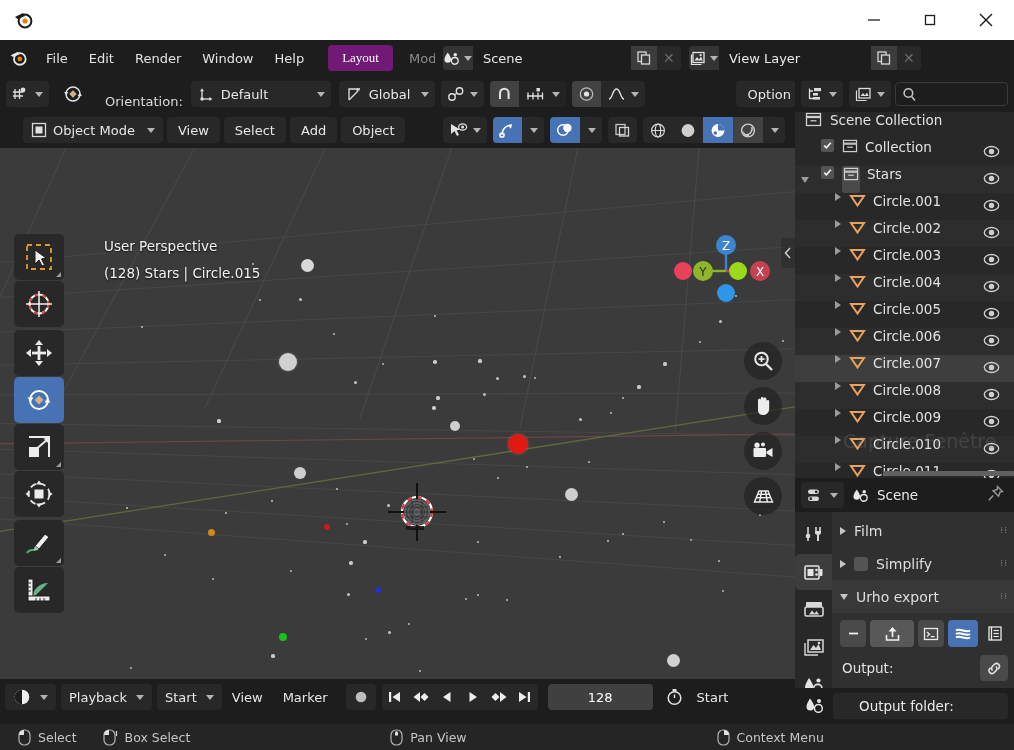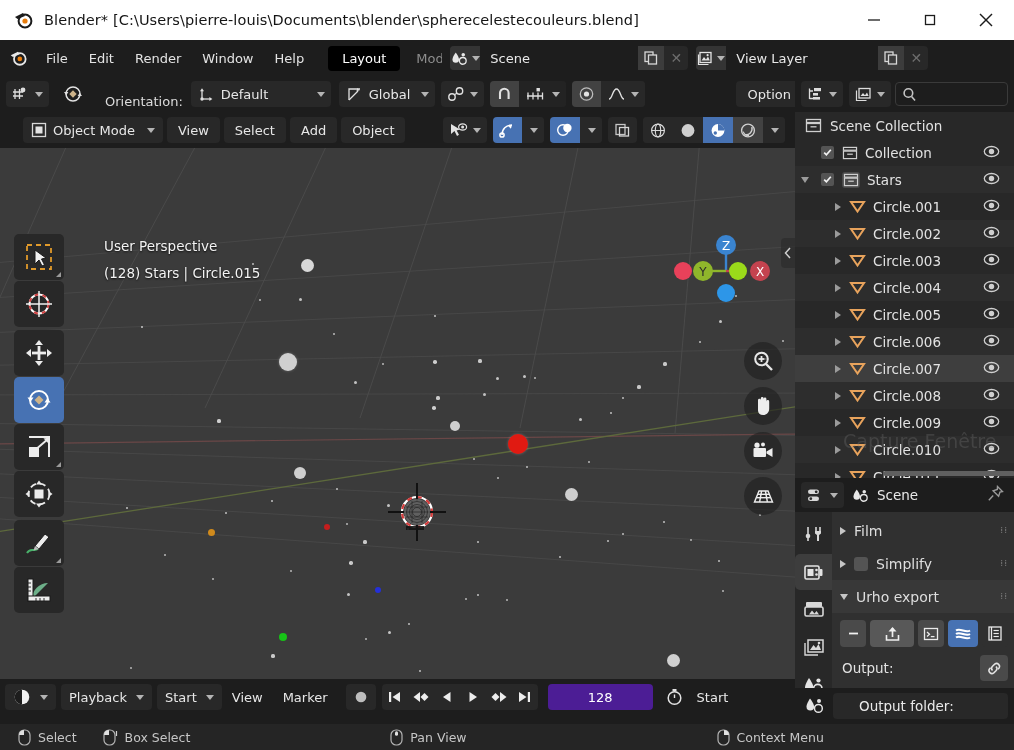--- a/index.html
+++ b/index.html
@@ -18,21 +18,21 @@
   .tb-btn svg { display:block; }
 
   
   .topbar { position:absolute; left:0; top:40px; width:1014px; height:36px;
     background:#1d1d1d; display:flex; align-items:center; }
   .tp-logo { margin-left:8px; margin-right:8px; display:flex; align-items:center; }
   .menu { display:flex; align-items:center; gap:1px; }
   .menu-item { padding:4px 10px; border-radius:3px; color:#e3e3e3; font-size:13px; white-space:nowrap; }
   .wtabs { display:flex; align-items:center; margin-left:14px; gap:2px; }
   .wtab { padding:5px 14px; border-radius:4px; font-size:13px; color:#c2c2c2; white-space:nowrap; }
-  .wtab.active { background:#000000; color:#ffffff; }
+  .wtab.active { background:#701a75; color:#ffffff;font-family:Liberation Serif, serif; }
   .wtab.cut { color:#8d8d8d; width:40px; overflow:hidden; padding-right:0; }
   .idblock { display:flex; align-items:center; height:24px; background:#282828;
     border-radius:4px; margin-left:8px; overflow:hidden; }
   .idb-icon { width:30px; height:24px; display:flex; align-items:center; justify-content:center;
     background:#343434; gap:2px; }
   .idb-name { background:#1d1d1d; height:24px; display:flex; align-items:center;
     padding:0 8px 0 10px; font-size:13px; color:#e9e9e9; }
   .idb-copy { width:26px; height:24px; background:#3c3c3c; display:flex;
     align-items:center; justify-content:center; }
   .idb-x { width:24px; height:24px; display:flex; align-items:center; justify-content:center;
@@ -93,21 +93,21 @@
   .vp-arrow { position:absolute; right:0; top:162px; width:14px; height:30px;
     background:rgba(45,45,45,.75); border-radius:4px 0 0 4px;
     display:flex; align-items:center; justify-content:center; z-index:6; }
 
   
   .outliner { position:absolute; left:795px; top:76px; width:219px; height:402px; background:#282828; }
   .ol-header { height:36px; background:#1d1d1d; display:flex; align-items:center; }
   .ol-search { flex:1; height:24px; background:#1d1d1d; border:1px solid #3a3a3a;
     border-radius:4px; margin:0 6px 0 4px; display:flex; align-items:center; padding-left:6px; }
   .ol-body { height:366px; overflow:hidden; position:relative; }
-  .ol-row { height:27px; display:flex; align-items:center; position:relative; font-size:13.5px;
+  .ol-row { height:27px; display:flex; position:relative; font-size:13.5px;
     color:#e2e2e2; }
   .ol-row.alt { background:#2d2d2d; }
   .ol-row.sel { background:#3e3e3e; }
   .ol-name { white-space:nowrap; }
   .ol-eye { position:absolute; right:14px; top:50%; transform:translateY(-50%); }
   .ol-check { width:13px; height:13px; border-radius:2px; background:#545454;
     display:flex; align-items:center; justify-content:center; }
   .ol-tri { width:0; height:0; border-top:4px solid transparent; border-bottom:4px solid transparent;
     border-left:6px solid #9b9b9b; }
   .ol-scroll { position:absolute; left:88px; bottom:2px; width:132px; height:5px;
@@ -157,21 +157,21 @@
     height:26px; margin-left:5px; overflow:hidden; }
   .tl-db { height:26px; padding:0 8px; display:flex; align-items:center; gap:7px;
     font-size:13px; color:#e7e7e7; background:#282828; }
   .tl-mb { height:26px; padding:0 10px; display:flex; align-items:center;
     font-size:13px; color:#e7e7e7; }
   .tl-rec { width:30px; height:26px; background:#282828; border-radius:4px; margin-left:8px;
     display:flex; align-items:center; justify-content:center; }
   .tl-tp { display:flex; align-items:center; background:#282828; border-radius:4px;
     height:26px; margin-left:6px; overflow:hidden; }
   .tl-tb { width:26px; height:26px; display:flex; align-items:center; justify-content:center; }
-  .tl-frame { width:105px; height:26px; background:#4c1d95; border-radius:4px; margin-left:10px;
+  .tl-frame { width:105px; height:26px; background:#404040; border-radius:4px; margin-left:10px;
     display:flex; align-items:center; justify-content:center; font-size:13px; color:#ffffff; }
   .tl-timer { width:28px; height:26px; display:flex; align-items:center; justify-content:center;
     margin-left:8px; }
   .tl-start { height:26px; padding:0 8px; display:flex; align-items:center;
     font-size:13px; color:#e7e7e7; }
 
   
   .statusbar { position:absolute; left:0; top:724px; width:1014px; height:26px; background:#252525;
     display:flex; align-items:center; }
   .st-item { display:flex; align-items:center; gap:7px; font-size:12.5px; color:#c6c6c6; }
@@ -188,21 +188,20 @@
 <div class="app">
 
   <div class="titlebar">
     <span class="tb-logo">
       <svg width="22" height="22" viewBox="0 0 22 22">
         <circle cx="13" cy="12" r="6.4" fill="none" stroke="#1b1b1b" stroke-width="2"></circle>
         <circle cx="13" cy="12" r="2.6" fill="#e87d0d"></circle>
         <path d="M3 8 L11 4 L13 7 L5.5 10 Z" fill="#1b1b1b"></path>
       </svg>
     </span>
-    <span class="tb-title">Blender* [C:\Users\pierre-louis\Documents\blender\spherecelestecouleurs.blend]</span>
     <div class="tb-btns">
       <div class="tb-btn">
         <svg width="14" height="14">
             <line x1="1" y1="7" x2="13" y2="7" stroke="#1c1c1c" stroke-width="1.3"></line>
           </svg>
       </div>
       <div class="tb-btn">
         <svg width="14" height="14">
             <rect x="2.5" y="2.5" width="9" height="9" fill="none" stroke="#1c1c1c" stroke-width="1.3"></rect>
           </svg>

